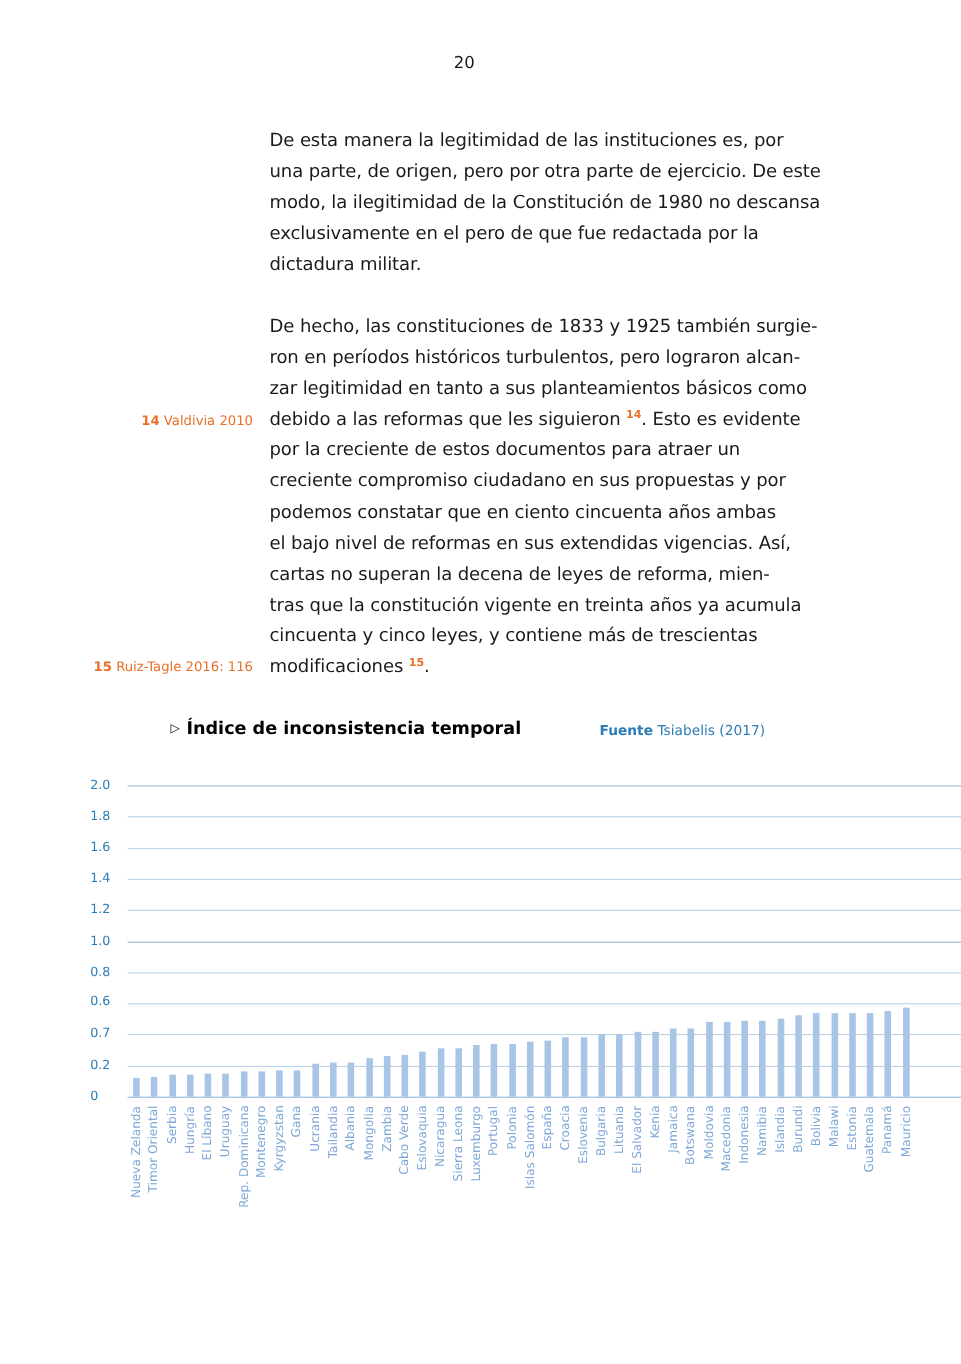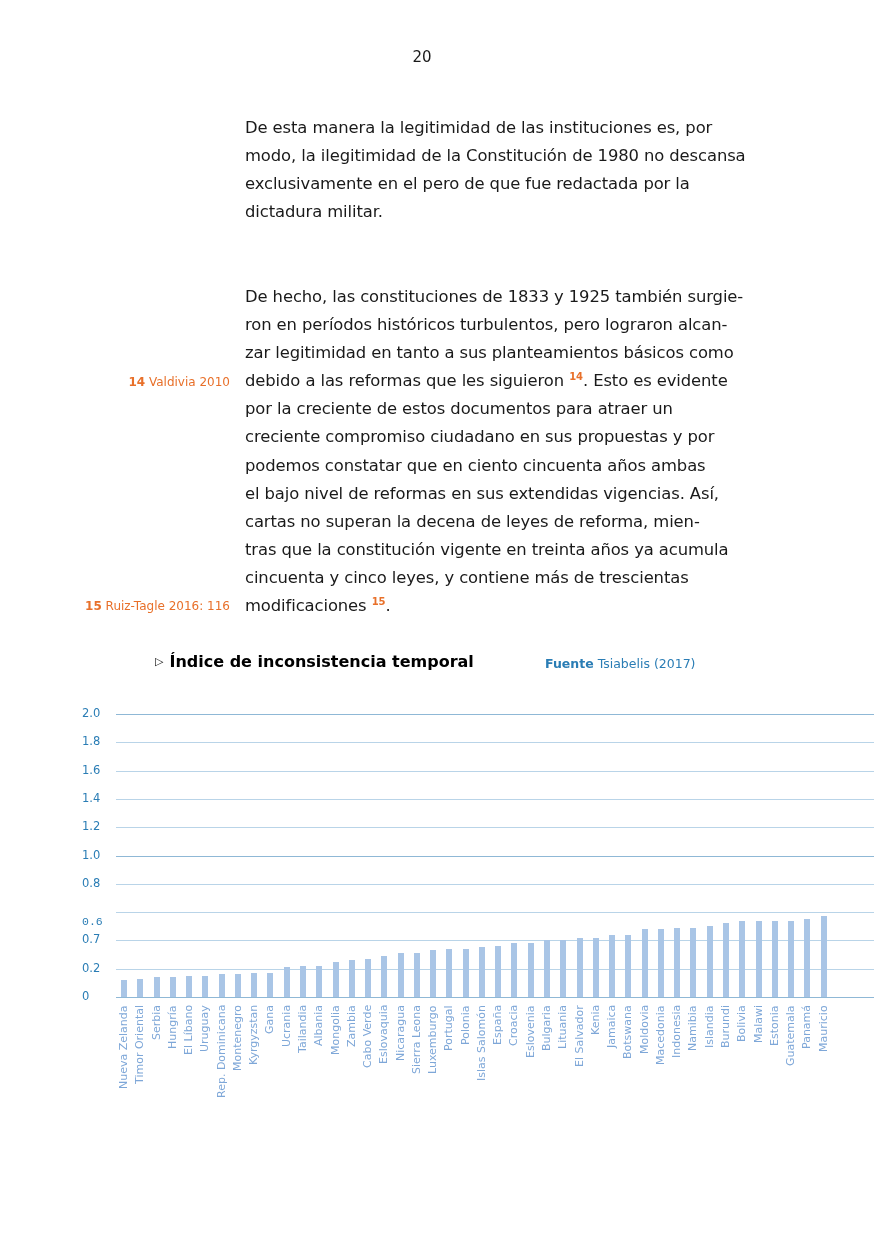--- a/index.html
+++ b/index.html
@@ -29,20 +29,21 @@
   .xlabel { position: absolute; font-size: 11px; color: #7ea7d8; white-space: nowrap;
             transform-origin: 0 0; transform: rotate(-90deg); }
 </style>
 </head>
 <body>
 
 <div class="page-number">20</div>
 
 <div class="body-text p1">
   <span class="line">De esta manera la legitimidad de las instituciones es, por</span>
+  <span class="line">una parte, de origen, pero por otra parte de ejercicio. De este</span>
   <span class="line">modo, la ilegitimidad de la Constitución de 1980 no descansa</span>
   <span class="line">exclusivamente en el pero de que fue redactada por la</span>
   <span class="line">dictadura militar.</span>
 </div>
 
 <div class="body-text p2">
   <span class="line">De hecho, las constituciones de 1833 y 1925 también surgie-</span>
   <span class="line">ron en períodos históricos turbulentos, pero lograron alcan-</span>
   <span class="line">zar legitimidad en tanto a sus planteamientos básicos como</span>
   <span class="line"><span>debido a las reformas que les siguieron</span> <sup class="fn">14</sup><span>. Esto es evidente</span></span>
@@ -82,21 +83,21 @@
     <div class="ytick" style="top: 62.6px;">1.6</div>
     <div class="gridline" style="top: 98.9px;"></div>
     <div class="ytick" style="top: 90.9px;">1.4</div>
     <div class="gridline" style="top: 127.2px;"></div>
     <div class="ytick" style="top: 119.2px;">1.2</div>
     <div class="gridline major" style="top: 155.5px;"></div>
     <div class="ytick" style="top: 147.5px;">1.0</div>
     <div class="gridline" style="top: 183.8px;"></div>
     <div class="ytick" style="top: 175.8px;">0.8</div>
     <div class="gridline" style="top: 212.1px;"></div>
-    <div class="ytick" style="top: 215px; font-family: Liberation Mono, monospace;">0.6</div>
+    <div class="ytick" style="top: 203px;">0.6</div>
     <div class="gridline" style="top: 240.4px;"></div>
     <div class="ytick" style="top: 232.4px;">0.7</div>
     <div class="gridline" style="top: 268.7px;"></div>
     <div class="ytick" style="top: 260.7px;">0.2</div>
     <div class="gridline major" style="top: 297px;"></div>
     <div class="ytick" style="top: 289px;">0</div>
     <div class="bar" title="Nueva Zelanda: 0.12" style="left: 121px; top: 280.02px; height: 16.98px;"></div>
     <div class="xlabel" style="left: 117px; top: 389px;">Nueva Zelanda</div>
     <div class="bar" title="Timor Oriental: 0.13" style="left: 137.27px; top: 278.605px; height: 18.395px;"></div>
     <div class="xlabel" style="left: 133.27px; top: 384px;">Timor Oriental</div>

